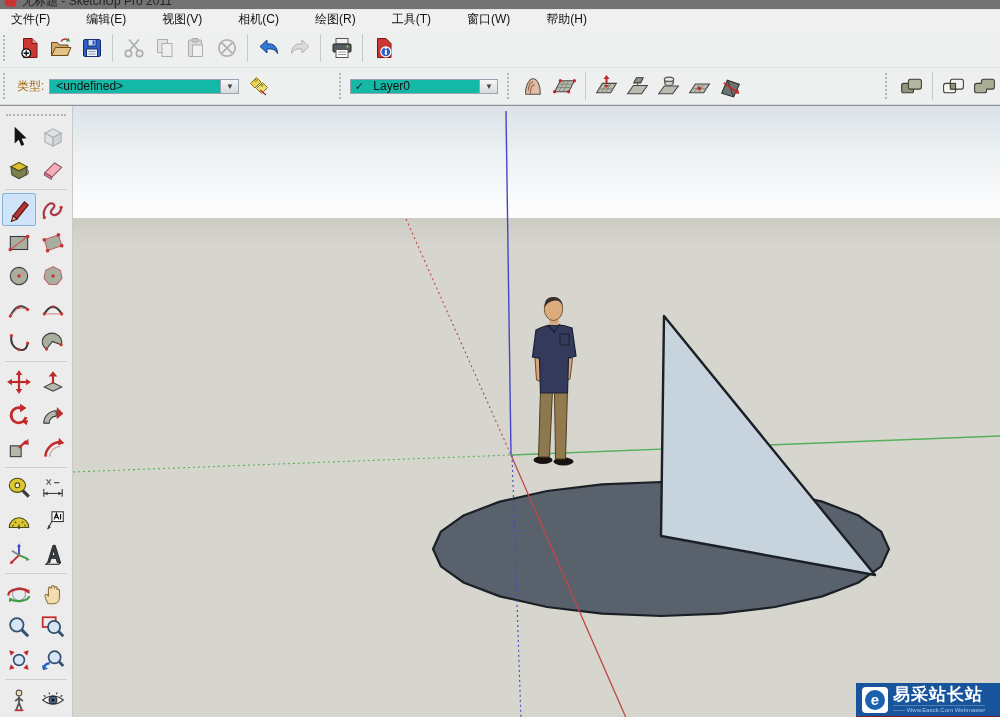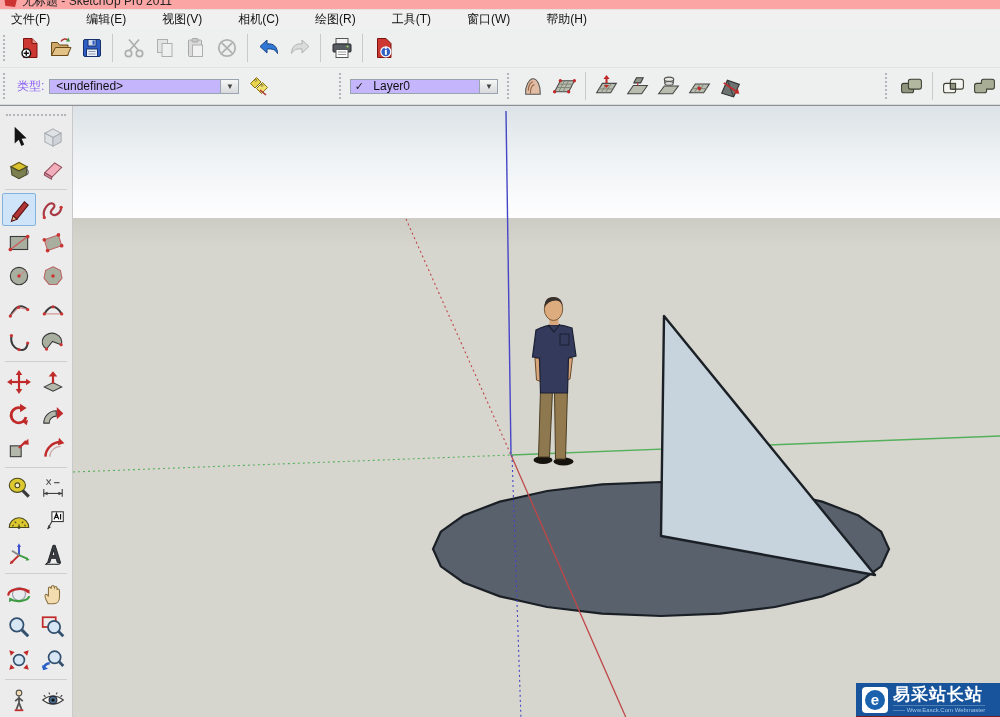--- a/index.html
+++ b/index.html
@@ -1,42 +1,42 @@
 <!DOCTYPE html>
 <html><head>
 <meta charset="utf-8">
 <style>
   html,body{margin:0;padding:0;}
   body{width:1000px;height:717px;overflow:hidden;background:#ececec;
        font-family:"Liberation Sans","DejaVu Sans",sans-serif;font-size:12px;color:#111;
        -webkit-font-smoothing:antialiased;}
   
-  .titlebar{height:9px;background:#fca5a5;position:relative;overflow:hidden;border-bottom:1px solid #e7e2df;}
+  .titlebar{height:9px;background:#737373;position:relative;overflow:hidden;border-bottom:1px solid #e7e2df;}
   .titlebar .app-ic{position:absolute;left:4px;top:-6px;width:13px;height:13px;background:#c33;
        clip-path:polygon(0 15%,60% 0,100% 40%,85% 100%,10% 90%);}
   .titlebar .ttl{position:absolute;left:22px;top:-7px;font-size:12px;color:#222;white-space:nowrap;}
   
   .menubar{height:19px;background:#f0f0f0;display:flex;align-items:center;padding-left:3px;gap:20px;}
   .menu-item{padding:2px 8px;cursor:default;}
   
   .toolbar{background:#eef0f0;display:flex;align-items:center;}
   .tb1{height:38px;border-bottom:1px solid #e0e2e3;}
   .tb2{height:36px;border-bottom:1px solid #d6d8da;}
   .grip{width:4px;height:26px;border-left:2px dotted #b2b6ba;margin:0 5px 0 3px;flex:none;}
   .tb-btn{width:31px;height:31px;display:flex;align-items:center;justify-content:center;flex:none;border-radius:2px;}
   .tb-btn.disabled{opacity:.9;}
   .tb-sep{width:1px;height:28px;background:#c7cacd;margin:0 5px;flex:none;}
   .tb-spacer{flex:none;}
   .ic{display:flex;align-items:center;justify-content:center;}
-  .combo{display:flex;align-items:center;background:#c4b5fd;border:1px solid #98a4af;height:15px;box-sizing:border-box;}
+  .combo{display:flex;align-items:center;background:#14b8a6;border:1px solid #98a4af;height:15px;box-sizing:border-box;}
   .combo .val{padding:0 6px;white-space:nowrap;overflow:hidden;flex:1;}
   .combo .arrow{width:17px;align-self:stretch;border-left:1px solid #98a4af;
      background:linear-gradient(#f6f6f6,#d7d9db);display:flex;align-items:center;justify-content:center;
      font-size:8px;color:#444;}
-  .type-label{margin:0 5px 0 3px;color:#8b5cf6;}
+  .type-label{margin:0 5px 0 3px;color:#a16207;}
   .check{width:16px;text-align:center;color:#222;font-size:11px;flex:none;}
   
   .main{position:relative;height:614px;border-top:1px solid #8f9295;box-sizing:border-box;background:#ececec;}
   
   .palette{position:absolute;left:0;top:0;bottom:0;width:73px;background:#ececec;
      border-right:1px solid #c9c9c9;z-index:5;padding-top:8px;box-sizing:border-box;}
   .palette:before{content:"";display:block;border-top:2px dotted #b2b6ba;width:60px;margin:0 auto 4px;}
   .pal-row{display:flex;justify-content:center;}
   .pal-btn{width:34px;height:33px;display:flex;align-items:center;justify-content:center;border-radius:2px;
      border:1px solid transparent;box-sizing:border-box;}

